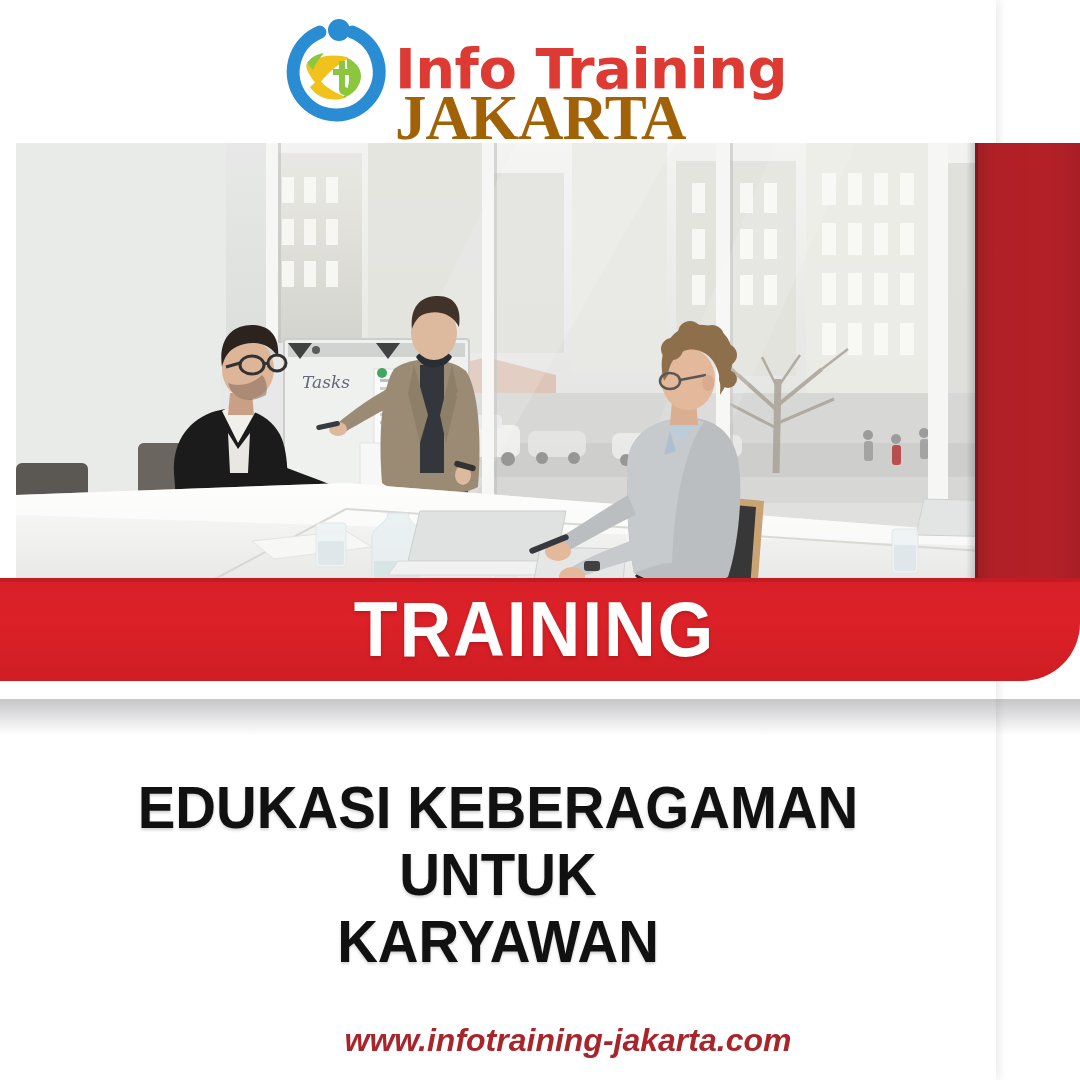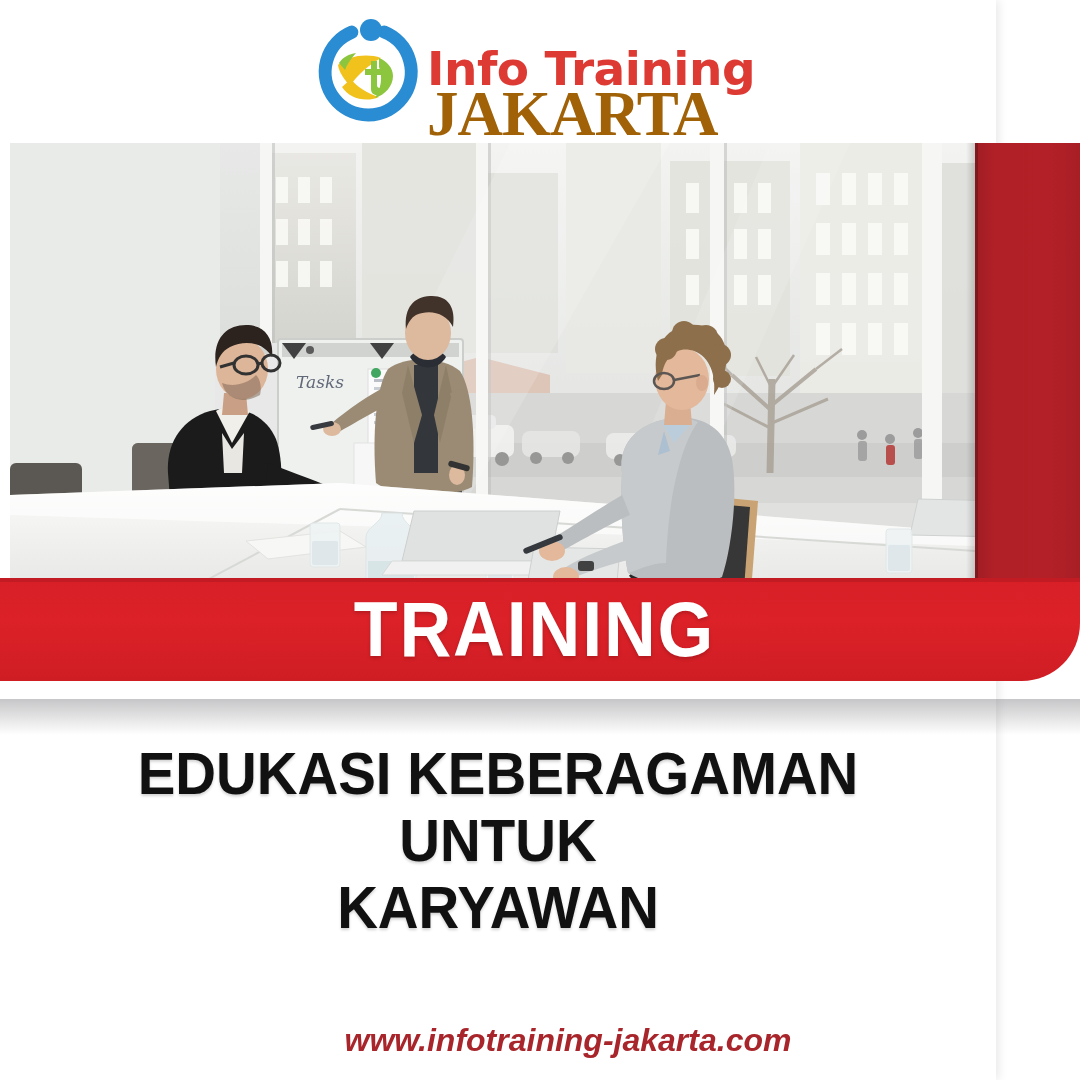--- a/index.html
+++ b/index.html
@@ -35,35 +35,35 @@
   }
   .logo-mark{
     position:relative;width:118px;height:118px;flex:0 0 118px;
   }
   .logo-mark svg{display:block;width:118px;height:118px;}
   .logo-words{
     display:flex;flex-direction:column;line-height:0.92;
     margin-left:-6px;
   }
   .logo-line1{
-    font-size:47px;font-weight:bold;color:#DE3A34;
+    font-size:56px;font-weight:bold;color:#DE3A34;
     letter-spacing:-0.5px;
     font-family:"DejaVu Sans", sans-serif;
     margin-top:48px;
   }
   .logo-line2{
     font-size:63px;font-weight:bold;color:#a16207;
     letter-spacing:-1px;
     font-family:Liberation Serif, serif;
     margin-top:-4px;
   }
 
   
   .photo{
-    position:absolute;left:10px;top:143px;width:996px;height:462px;
+    position:absolute;left:16px;top:143px;width:996px;height:462px;
     overflow:hidden;z-index:1;
     background:#f9a8d4;
   }
   .photo svg{display:block;width:996px;height:462px;}
 
   
   .side-slab{
     position:absolute;left:975px;top:143px;width:105px;height:465px;
     background:linear-gradient(90deg,#9e1d24 0%,#b02026 18%,#b42027 70%,#a81e25 100%);
     z-index:3;
@@ -96,21 +96,21 @@
     font-size:78px;font-weight:bold;color:#ffffff;
     letter-spacing:2px;
     transform:scaleX(0.92);
     text-shadow:0 2px 4px rgba(0,0,0,0.18);
     position:relative;z-index:2;
     margin-left:-12px;
   }
 
   
   .title-wrap{
-    position:absolute;left:0;top:740px;width:996px;
+    position:absolute;left:0;top:774px;width:996px;
     text-align:center;z-index:7;
     padding:0 18px;box-sizing:border-box;
   }
   .title{
     font-family:"Liberation Sans", sans-serif;
     font-size:60px;font-weight:bold;color:#111111;
     line-height:1.12;
     letter-spacing:0px;
     transform:scaleX(0.94);
     margin:0;

